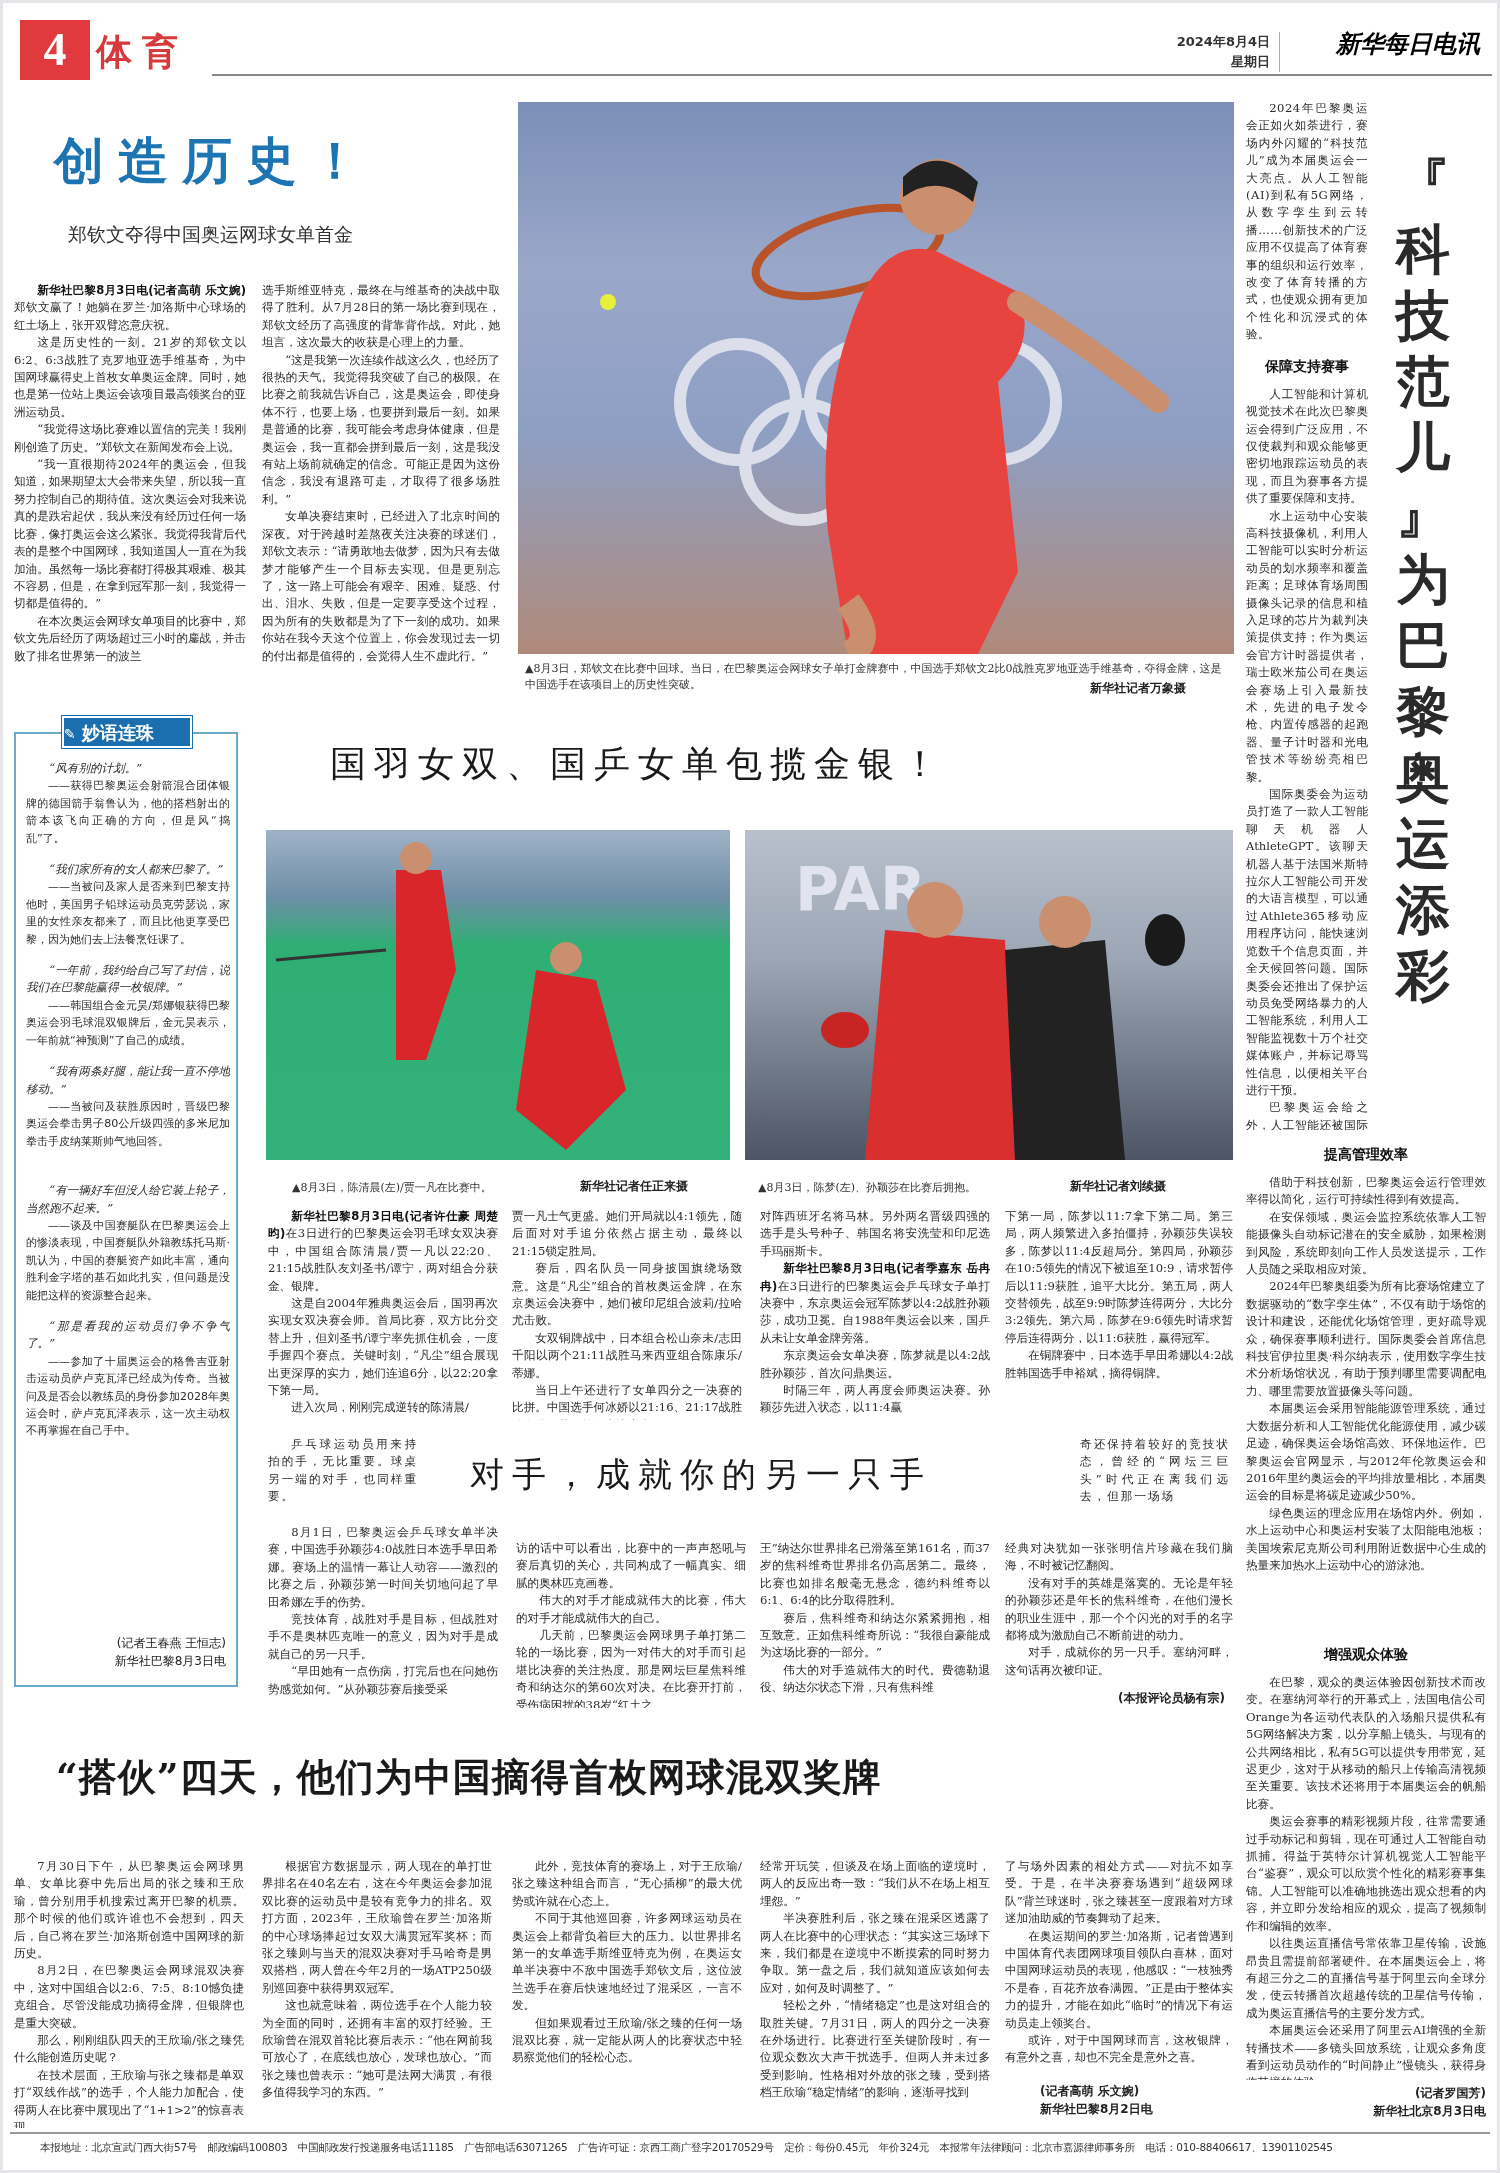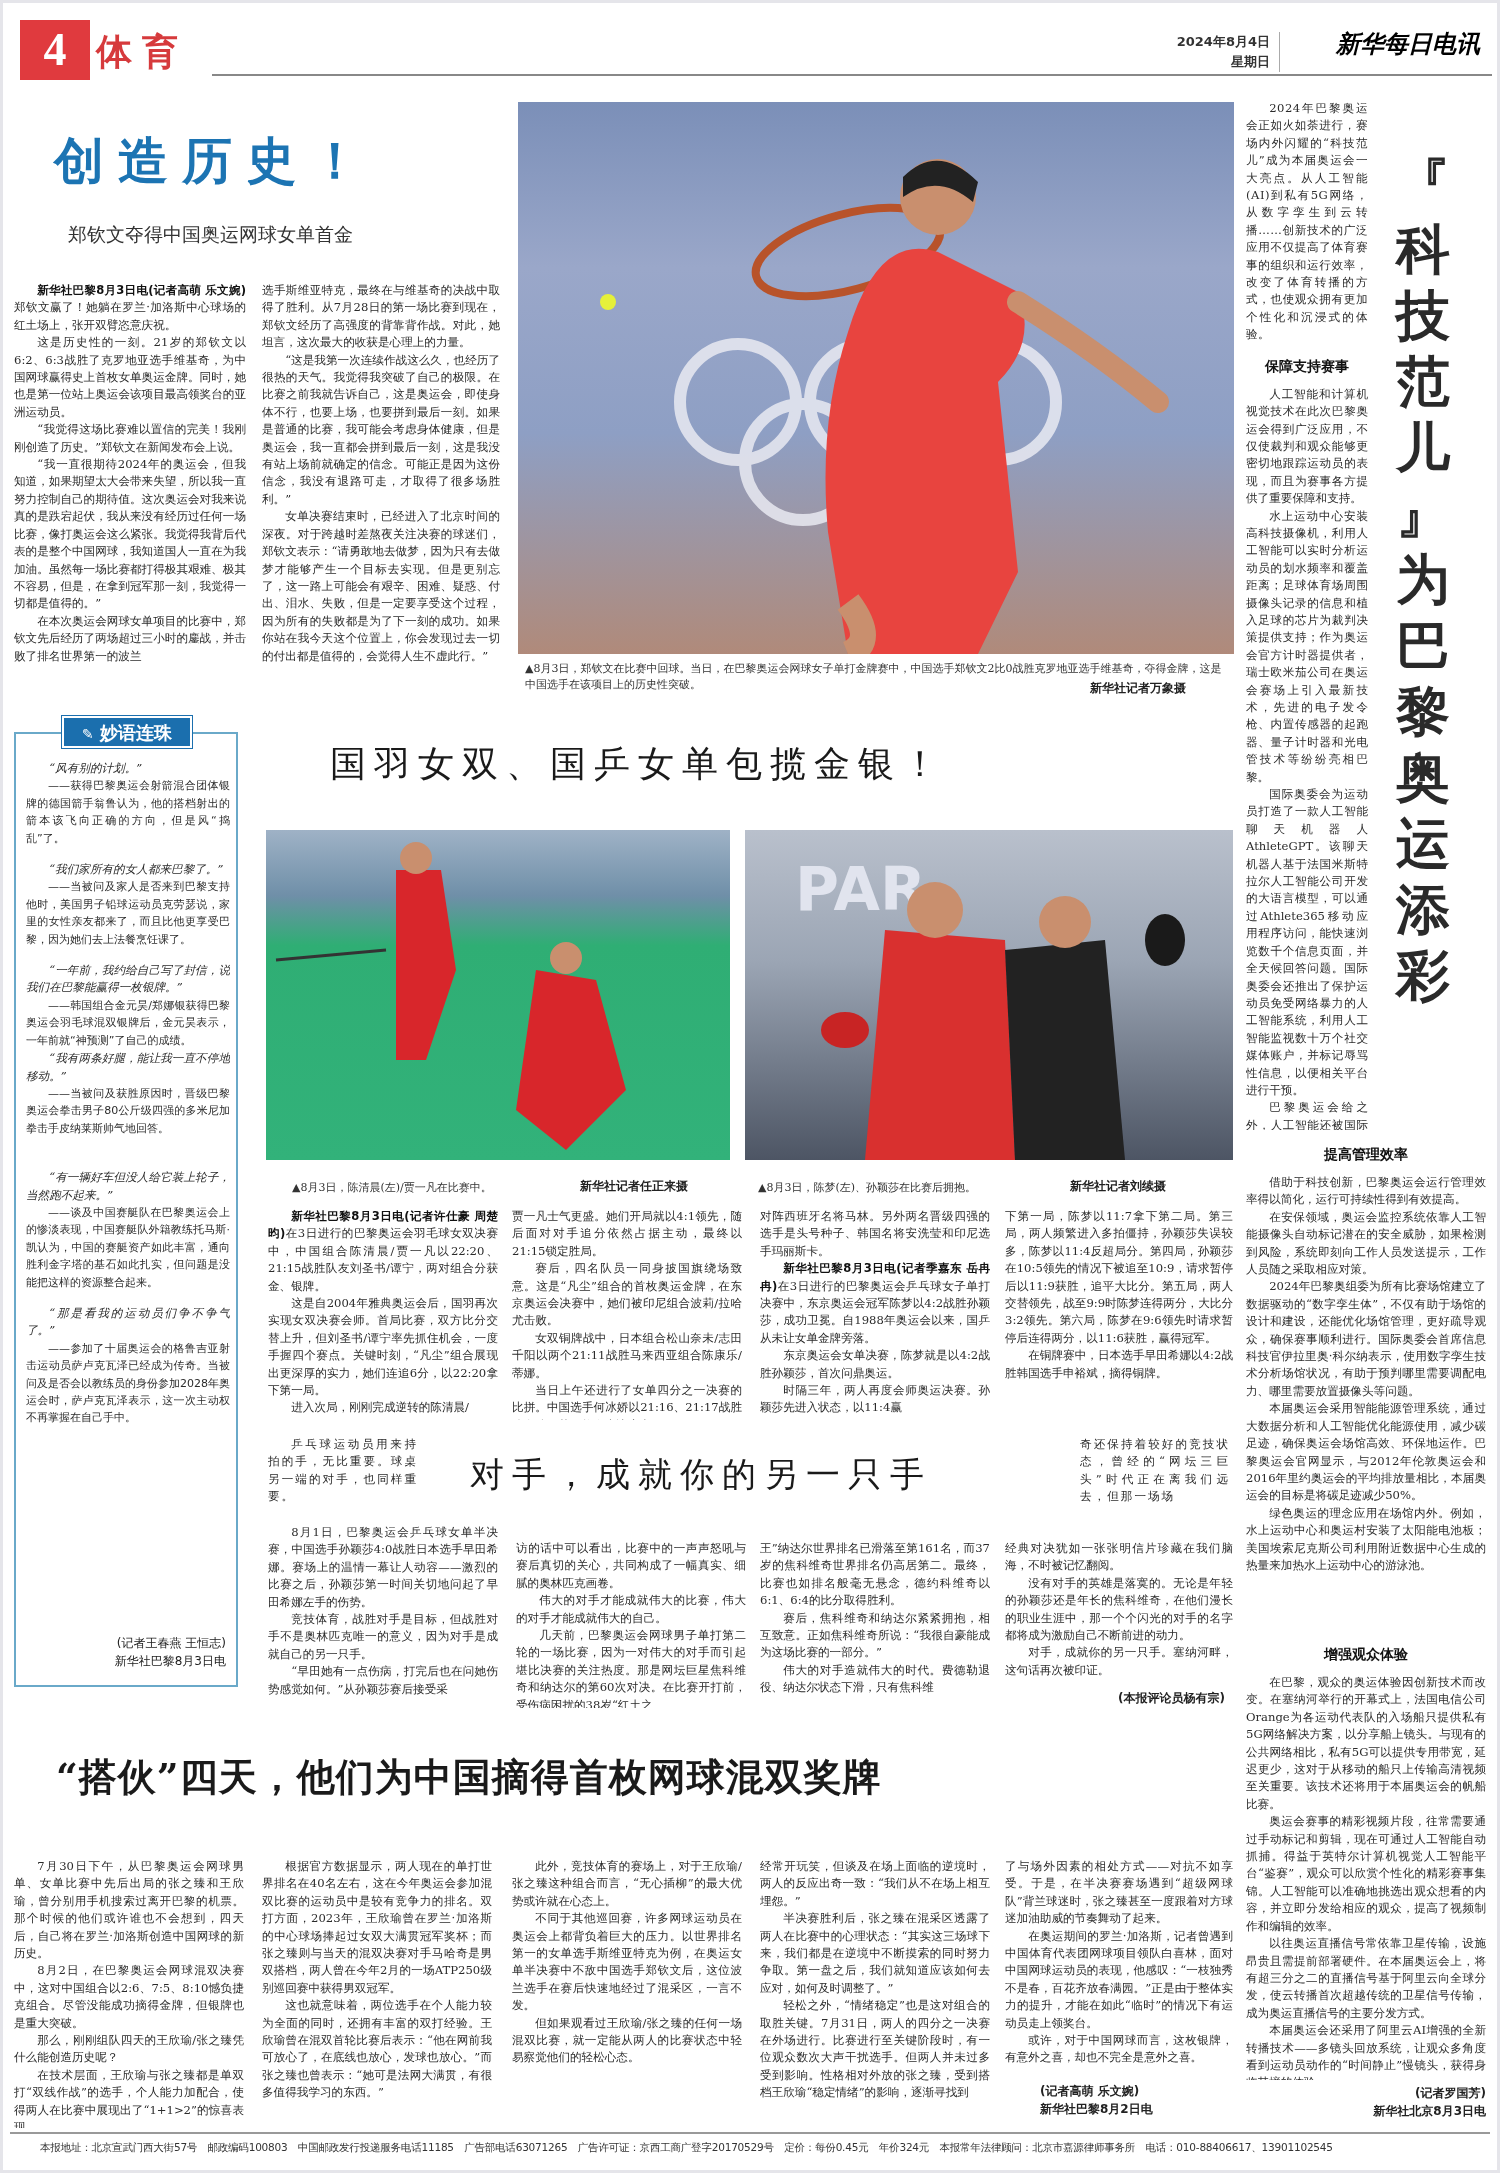--- a/index.html
+++ b/index.html
@@ -20,21 +20,21 @@
   .date{right:230px;top:32px;font-size:13px;font-family:"DejaVu Sans",sans-serif;text-align:right;line-height:20px;font-weight:bold;color:#333}
   .vsep{right:220px;top:32px;width:1px;height:40px;background:#aaa}
   .brand{right:20px;top:28px;color:#000000;font-size:24px;font-weight:bold;font-style:italic;font-family:"DejaVu Serif",serif}
   
   .h-blue{color:#1c74b3;font-weight:900;font-family:"DejaVu Serif",serif}
   .h-black{color:#1a1a1a;font-family:"DejaVu Serif",serif}
   .img{background:#999;overflow:hidden}
   .caption{font-size:11px;line-height:16px;color:#333}
   .credit{font-family:"DejaVu Sans",sans-serif;font-weight:bold;font-size:12px;color:#222}
   .sidebar-box{border:2px solid #6aa9c9;background:#fff}
-  .tag{background:#1b6fae;color:#fff;font-family:"DejaVu Sans",sans-serif;font-weight:bold;font-size:18px;text-align:center;line-height:30px;border:2px solid #fff;box-shadow:0 0 0 1px #1b6fae}
+  .tag{background:#1b6fae;color:#fff;font-family:"DejaVu Sans",sans-serif;font-weight:bold;font-size:18px;line-height:30px;border:2px solid #fff;box-shadow:0 0 0 1px #1b6fae}
   .vtitle{font-size:54px;font-weight:bold;color:#2a2a2a;line-height:66px;text-align:center;width:70px;font-family:"DejaVu Serif",serif}
   .subhead{font-family:"DejaVu Sans",sans-serif;font-weight:bold;font-size:14px;text-align:center;color:#111}
   .footer-rule{left:10px;top:2132px;width:1480px;height:2px;background:#999}
   .footer{left:40px;top:2141px;font-family:"DejaVu Sans",sans-serif;font-size:10.5px;color:#333;white-space:nowrap;letter-spacing:-0.2px}
   .frame{left:0;top:0;width:1500px;height:2173px;border:3px solid #e5e5ea;pointer-events:none}
 </style>
 </head>
 <body>
 
 <div class="abs pageno">4</div>
@@ -92,21 +92,21 @@
 </div>
 <div class="col" style="left:26px;top:760px;width:204px;height:870px">
   <div style="margin-bottom:14px">
     <p class="p italic">“风有别的计划。”</p>
     <p class="p sans" style="font-size:11px">——获得巴黎奥运会射箭混合团体银牌的德国箭手翁鲁认为，他的搭档射出的箭本该飞向正确的方向，但是风“捣乱”了。</p>
   </div>
   <div style="margin-bottom:14px">
     <p class="p italic">“我们家所有的女人都来巴黎了。”</p>
     <p class="p sans" style="font-size:11px">——当被问及家人是否来到巴黎支持他时，美国男子铅球运动员克劳瑟说，家里的女性亲友都来了，而且比他更享受巴黎，因为她们去上法餐烹饪课了。</p>
   </div>
-  <div style="margin-bottom:1px">
+  <div style="margin-bottom:14px">
     <p class="p italic">“一年前，我约给自己写了封信，说我们在巴黎能赢得一枚银牌。”</p>
     <p class="p sans" style="font-size:11px">——韩国组合金元昊/郑娜银获得巴黎奥运会羽毛球混双银牌后，金元昊表示，一年前就“神预测”了自己的成绩。</p>
   </div>
   <div style="margin-bottom:32px">
     <p class="p italic">“我有两条好腿，能让我一直不停地移动。”</p>
     <p class="p sans" style="font-size:11px">——当被问及获胜原因时，晋级巴黎奥运会拳击男子80公斤级四强的多米尼加拳击手皮纳莱斯帅气地回答。</p>
   </div>
   <div style="margin-bottom:14px">
     <p class="p italic">“有一辆好车但没人给它装上轮子，当然跑不起来。”</p>
     <p class="p sans" style="font-size:11px">——谈及中国赛艇队在巴黎奥运会上的惨淡表现，中国赛艇队外籍教练托马斯·凯认为，中国的赛艇资产如此丰富，通向胜利金字塔的基石如此扎实，但问题是没能把这样的资源整合起来。</p>

